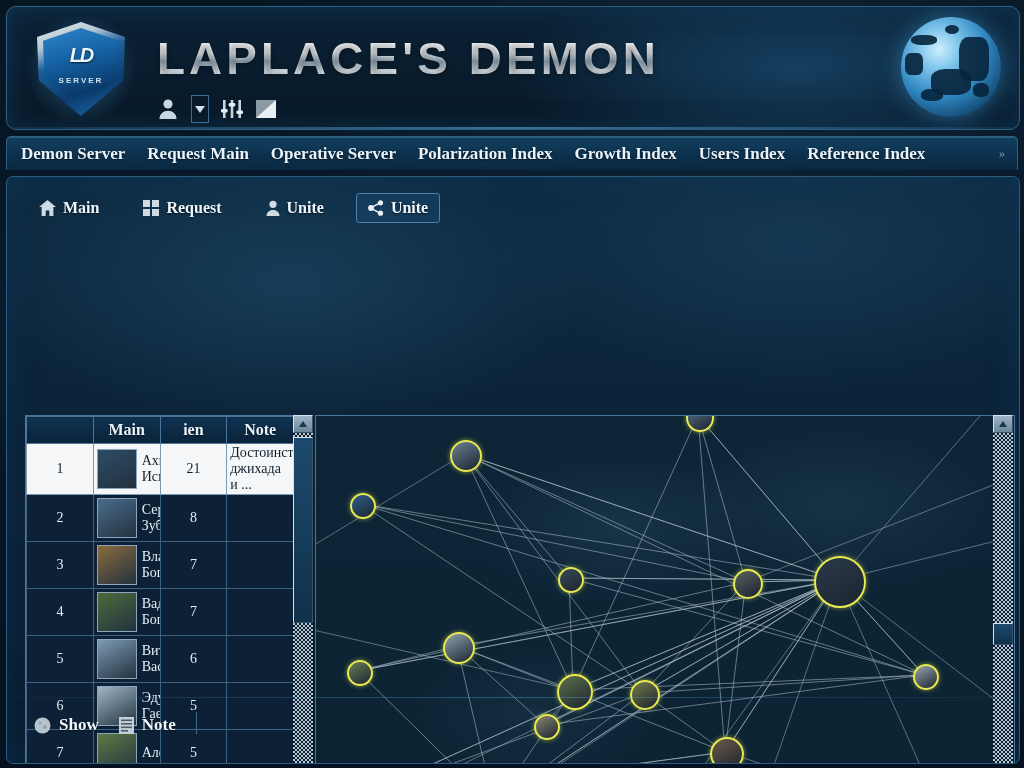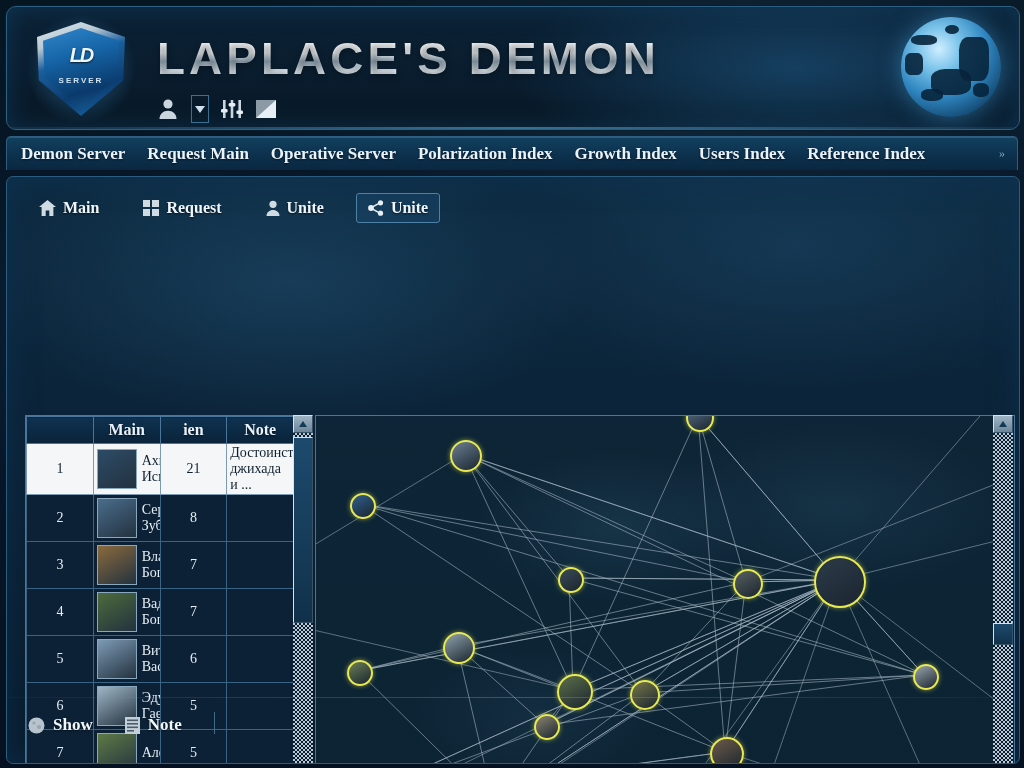--- a/index.html
+++ b/index.html
@@ -209,21 +209,21 @@
   .sthumb{
     background:linear-gradient(180deg,#1d4a6d,#11314a);
     border:1px solid #d8e4ec; border-right-color:#3a5265; border-bottom-color:#3a5265;
     box-sizing:border-box; cursor:pointer; position:absolute;
   }
   .arrow{ width:0; height:0; }
   .ar-up{ border-left:4px solid transparent; border-right:4px solid transparent; border-bottom:6px solid #123a57; }
 
   
   #footer{
-    position:absolute; left:18px; top:712px; display:flex; align-items:flex-start; gap:12px;
+    position:absolute; left:24px; top:712px; display:flex; align-items:flex-start; gap:0;
   }
   .fbtn{
     display:flex; align-items:center; gap:8px; padding:3px 10px;
     color:#f0f7fc; font-size:17px; font-weight:bold;
     font-family:"Liberation Serif", serif; cursor:pointer;
     text-shadow:0 1px 2px rgba(0,0,0,0.6);
   }
   .fsep{ width:1px; height:22px; background:#3f6b8c; margin:0 10px; }
   #panel-bottomline{
     position:absolute; left:6px; top:694px; width:1012px; height:1px;

